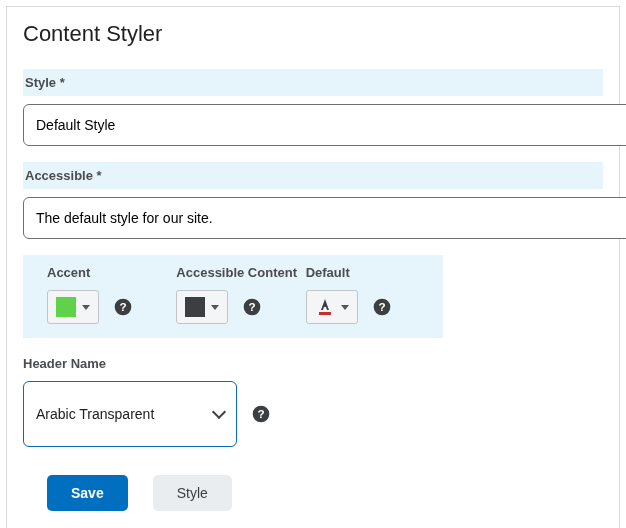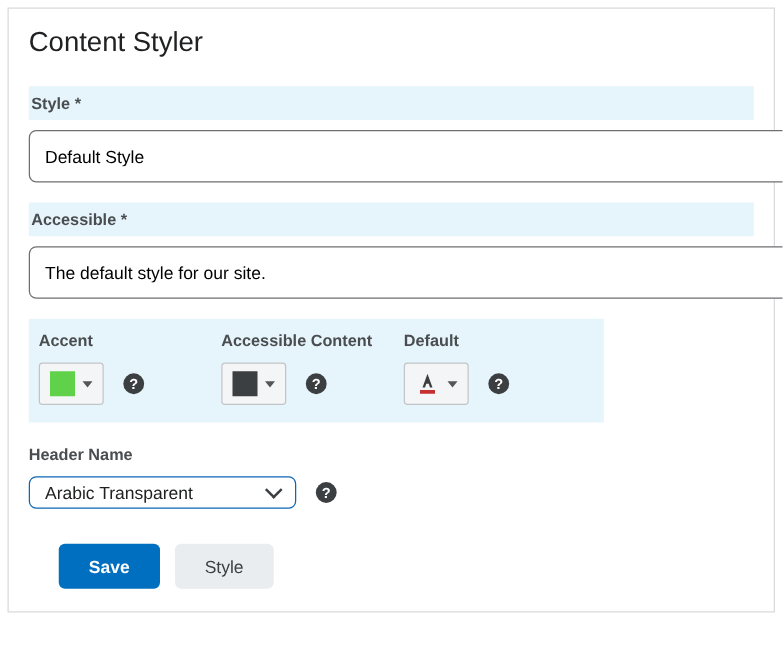--- a/index.html
+++ b/index.html
@@ -38,22 +38,22 @@
     font-size: 14px;
     border: 1px solid #6f6f73;
     border-radius: 6px;
     background: #fff;
   }
   .color-row {
     display: flex;
     align-items: flex-end;
     gap: 0;
     background: #e6f5fb;
-    padding: 10px 8px 14px 8px;
-    width: 460px;
+    padding: 10px 8px 14px 24px;
+    width: 420px;
   }
   .color-group { width: 146px; }
   .small-label {
     font-size: 13px;
     font-weight: 600;
     color: #4a4d50;
     margin-bottom: 10px;
   }
   .picker-line { display: flex; align-items: center; gap: 14px; }
   .swatch-btn {
@@ -85,36 +85,36 @@
   .help-icon svg { width: 20px; height: 20px; }
   .header-swatch {
     width: 20px; height: 20px;
     display: inline-flex; align-items: center; justify-content: center;
   }
   .font-section { margin-top: 18px; }
   .font-row { display: flex; align-items: center; gap: 14px; margin-top: 10px; }
   .select {
     display: inline-flex; align-items: center; justify-content: space-between;
     width: 214px;
-    padding: 4px 12px;
+    padding: 24px 12px;
     border: 1.5px solid #0c67b5;
     border-radius: 6px;
     font-size: 14px;
     background: #fff;
     cursor: pointer;
   }
   .chevron-down {
     display: inline-block;
     width: 10px; height: 10px;
     border-right: 2px solid #3c3f42;
     border-bottom: 2px solid #3c3f42;
     transform: rotate(45deg);
     margin-top: -4px;
   }
-  .actions { display: flex; gap: 12px; margin-top: 28px; padding-left: 24px; }
+  .actions { display: flex; gap: 25px; margin-top: 28px; padding-left: 24px; }
   .btn {
     padding: 10px 24px;
     font-size: 14px;
     border-radius: 5px;
     border: none;
     cursor: pointer;
   }
   .btn-primary { background: #006fbf; color: #fff; font-weight: 600; }
   .btn-secondary { background: #e9edf0; color: #3c3f42; }
 </style>

